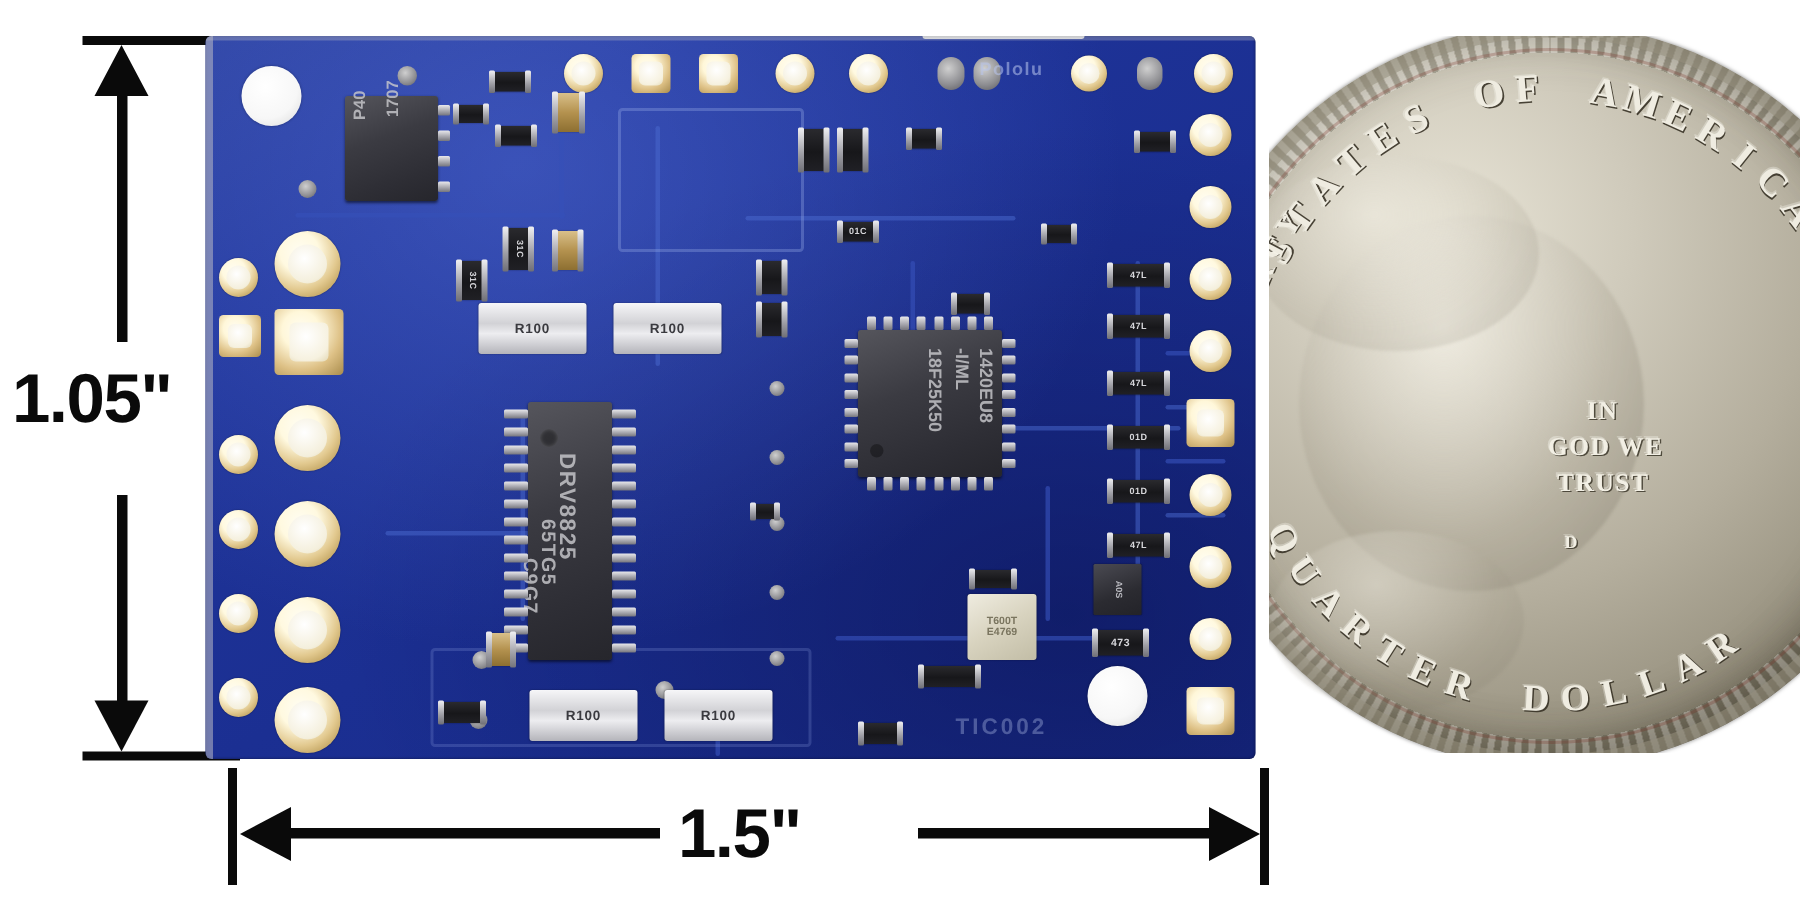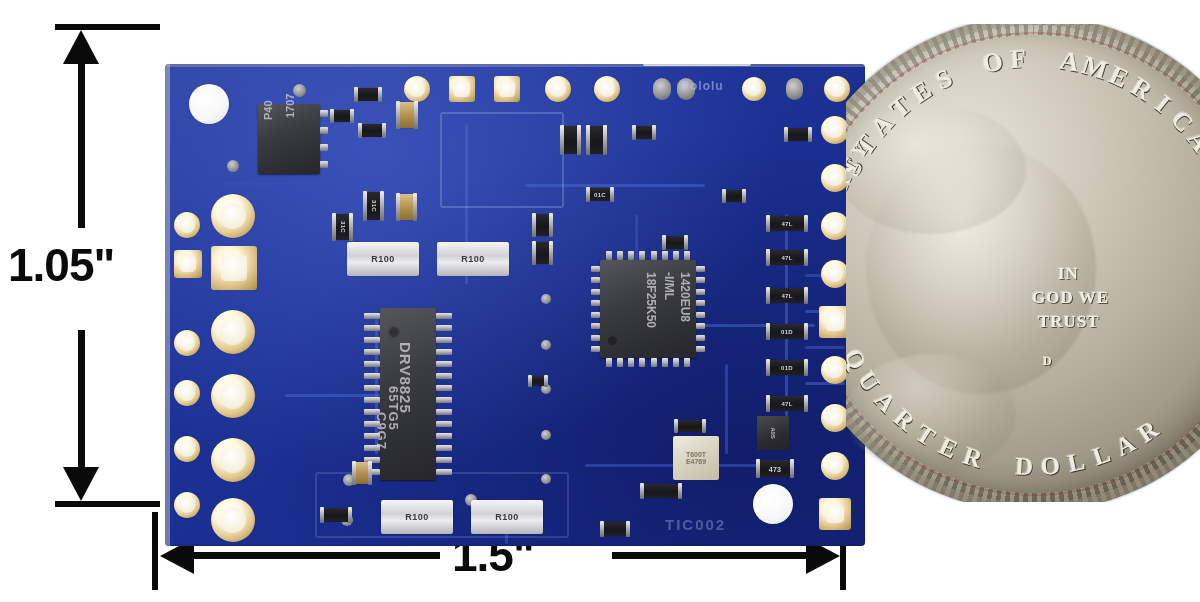--- a/index.html
+++ b/index.html
@@ -24,23 +24,23 @@
   #hline-a{left:175px;width:265px;}
   #hline-b{left:612px;width:200px;}
 
   .arw{position:absolute;width:0;height:0;}
   #arw-up{left:63px;top:30px;border-left:18px solid transparent;border-right:18px solid transparent;border-bottom:34px solid #0a0a0a;}
   #arw-down{left:63px;top:467px;border-left:18px solid transparent;border-right:18px solid transparent;border-top:34px solid #0a0a0a;}
   #arw-left{left:160px;top:538px;border-top:18px solid transparent;border-bottom:18px solid transparent;border-right:34px solid #0a0a0a;}
   #arw-right{left:806px;top:538px;border-top:18px solid transparent;border-bottom:18px solid transparent;border-left:34px solid #0a0a0a;}
 
   
-  #pcb{position:absolute;left:165px;top:24px;width:700px;height:482px;
+  #pcb{position:absolute;left:137px;top:24px;width:700px;height:482px;
        background:linear-gradient(150deg,#2a3f9e 0%,#20359a 22%,#1b2f92 55%,#182b8a 100%);
-       border-radius:4px;box-shadow:0 0 2px rgba(0,0,0,.5) inset;overflow:hidden;margin-top:40px;}
+       border-radius:4px;box-shadow:0 0 2px rgba(0,0,0,.5) inset;overflow:hidden;}
   #pcb:before{content:"";position:absolute;inset:0;
        background:radial-gradient(ellipse at 30% 18%,rgba(120,150,255,.30),transparent 58%),
                   radial-gradient(ellipse at 82% 80%,rgba(0,0,40,.35),transparent 60%);
        pointer-events:none;}
   .edge{position:absolute;background:#b9b9c4;}
   #edge-l{left:0;top:0;width:5px;height:482px;opacity:.55;}
   #edge-t{left:0;top:0;width:700px;height:3px;opacity:.35;}
 
   
   #usb{position:absolute;left:478px;top:-24px;width:108px;height:26px;

